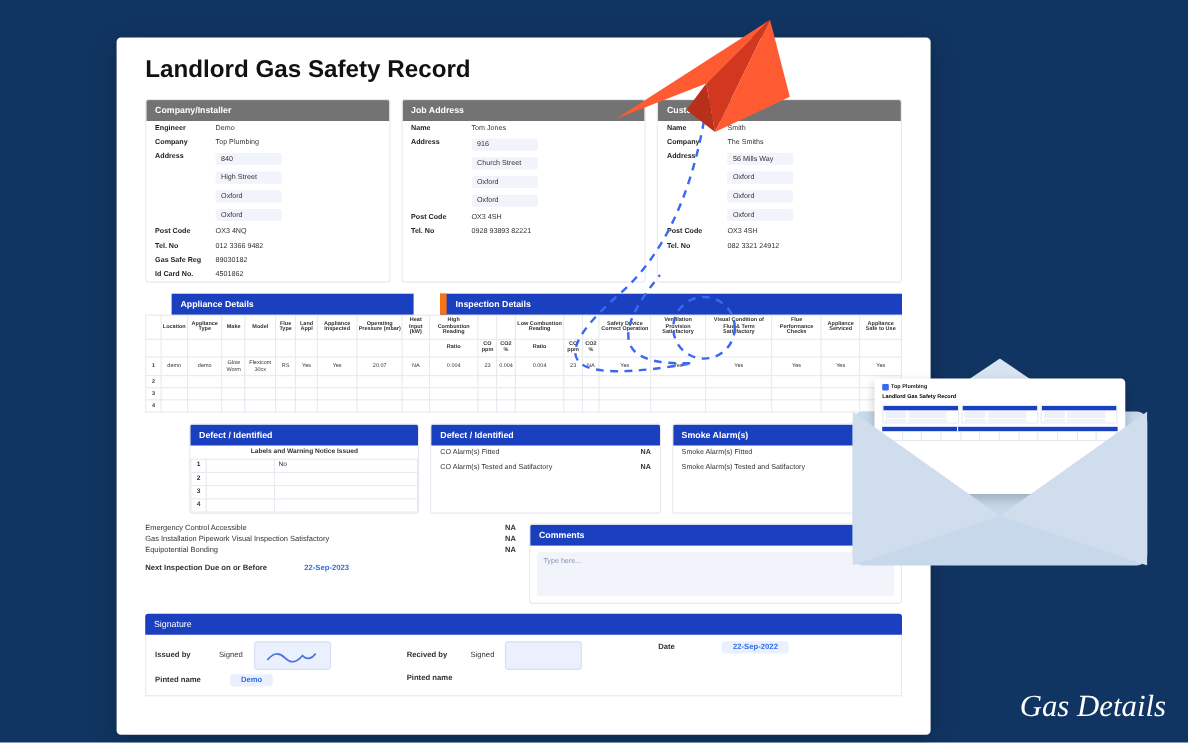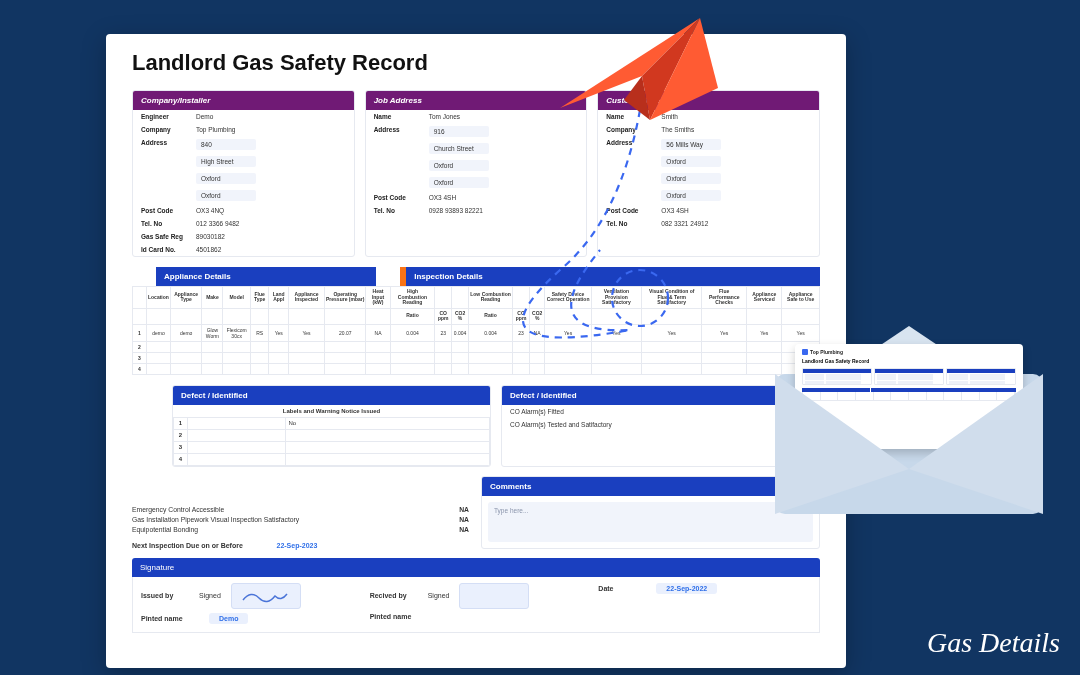--- a/index.html
+++ b/index.html
@@ -23,24 +23,23 @@
   font-size: 22px; font-weight: 900; color: #111;
   margin-bottom: 14px;
 }
 .cards { display: flex; gap: 10px; }
 .card {
   flex: 1; border: 1px solid #e6e9f0;
   border-radius: 3px; overflow: hidden;
   min-width: 0;
 }
 .card-hdr {
-  background: #701a75; color: #fff;
+  background: #737373; color: #fff;
   font-size: 8px; font-weight: 700;
   padding: 5px 8px;
-  font-style: italic;
 }
 .kv { display: flex; padding: 3px 8px; font-size: 6.5px; }
 .kv .k { width: 55px; font-weight: 700; color: #222; }
 .kv .v { flex: 1; }
 .pill { background: #f1f4fb; border-radius: 2px; padding: 2px 5px; display: inline-block; min-width: 60px; }
 
 .dual-hdr { display: flex; margin-top: 10px; }
 .dual-hdr .sub { background: #1a3fbf; color: #fff; font-size: 8px; font-weight: 700; padding: 5px 8px; margin-left: 24px; }
 .dual-hdr .sub:first-child { width: 32%; }
 .dual-hdr .sub:last-child { flex: 1; border-left: 6px solid #f97316; }
@@ -63,21 +62,21 @@
   background: #1a3fbf; color: #fff; font-size: 8px; font-weight: 700;
   padding: 5px 8px;
 }
 .issued-lbl { font-size: 6px; text-align: center; padding: 3px 0; font-weight: 600; }
 .defect-table { width: 100%; border-collapse: collapse; font-size: 6px; }
 .defect-table td { border: 1px solid #e6e9f0; padding: 2px 3px; height: 12px; }
 .defect-table .rh { width: 14px; text-align: center; font-weight: 700; }
 .brow { display: flex; justify-content: space-between; padding: 3px 8px; font-size: 6.5px; }
 .brow .r { font-weight: 800; }
 
-.checks { display: flex; gap: 12px; margin-top: 9px; align-items: flex-end; }
+.checks { display: flex; gap: 12px; margin-top: 9px; }
 .check-list { flex: 1; }
 .crow { display: flex; justify-content: space-between; font-size: 6.8px; padding: 1.5px 0; }
 .crow .r { font-weight: 800; }
 .next { font-weight: 800; font-size: 7px; margin-top: 7px; display: flex; justify-content: space-between; width: 55%; }
 .next .d { color: #2f6fe8; }
 
 .comments { flex: 1; border: 1px solid #e6e9f0; border-radius: 3px; overflow: hidden; }
 .comm-area { background: #f1f4fb; border-radius: 3px; margin: 6px; height: 40px; font-size: 6.5px; color: #8a94ab; padding: 5px 6px; }
 
 .sig-hdr { background: #1a3fbf; color: #fff; font-size: 8px; font-weight: 400; padding: 5px 8px; margin-top: 9px; border-radius: 3px 3px 0 0; }
@@ -443,20 +442,31 @@
       <div class="bl-hdr">Defect / Identified</div>
       <div class="brow">
           <span>CO Alarm(s) Fitted</span>
           <span class="r">NA</span>
         </div>
       <div class="brow">
           <span>CO Alarm(s) Tested and Satifactory</span>
           <span class="r">NA</span>
         </div>
     </div>
+    <div class="bl">
+      <div class="bl-hdr">Smoke Alarm(s)</div>
+      <div class="brow">
+          <span>Smoke Alarm(s) Fitted</span>
+          <span class="r"></span>
+        </div>
+      <div class="brow">
+          <span>Smoke Alarm(s) Tested and Satifactory</span>
+          <span class="r"></span>
+        </div>
+    </div>
   </div>
 
   <div class="checks">
     <div class="check-list">
       <div class="crow">
           <span>Emergency Control Accessible</span>
           <span class="r">NA</span>
         </div>
       <div class="crow">
           <span>Gas Installation Pipework Visual Inspection Satisfactory</span>

